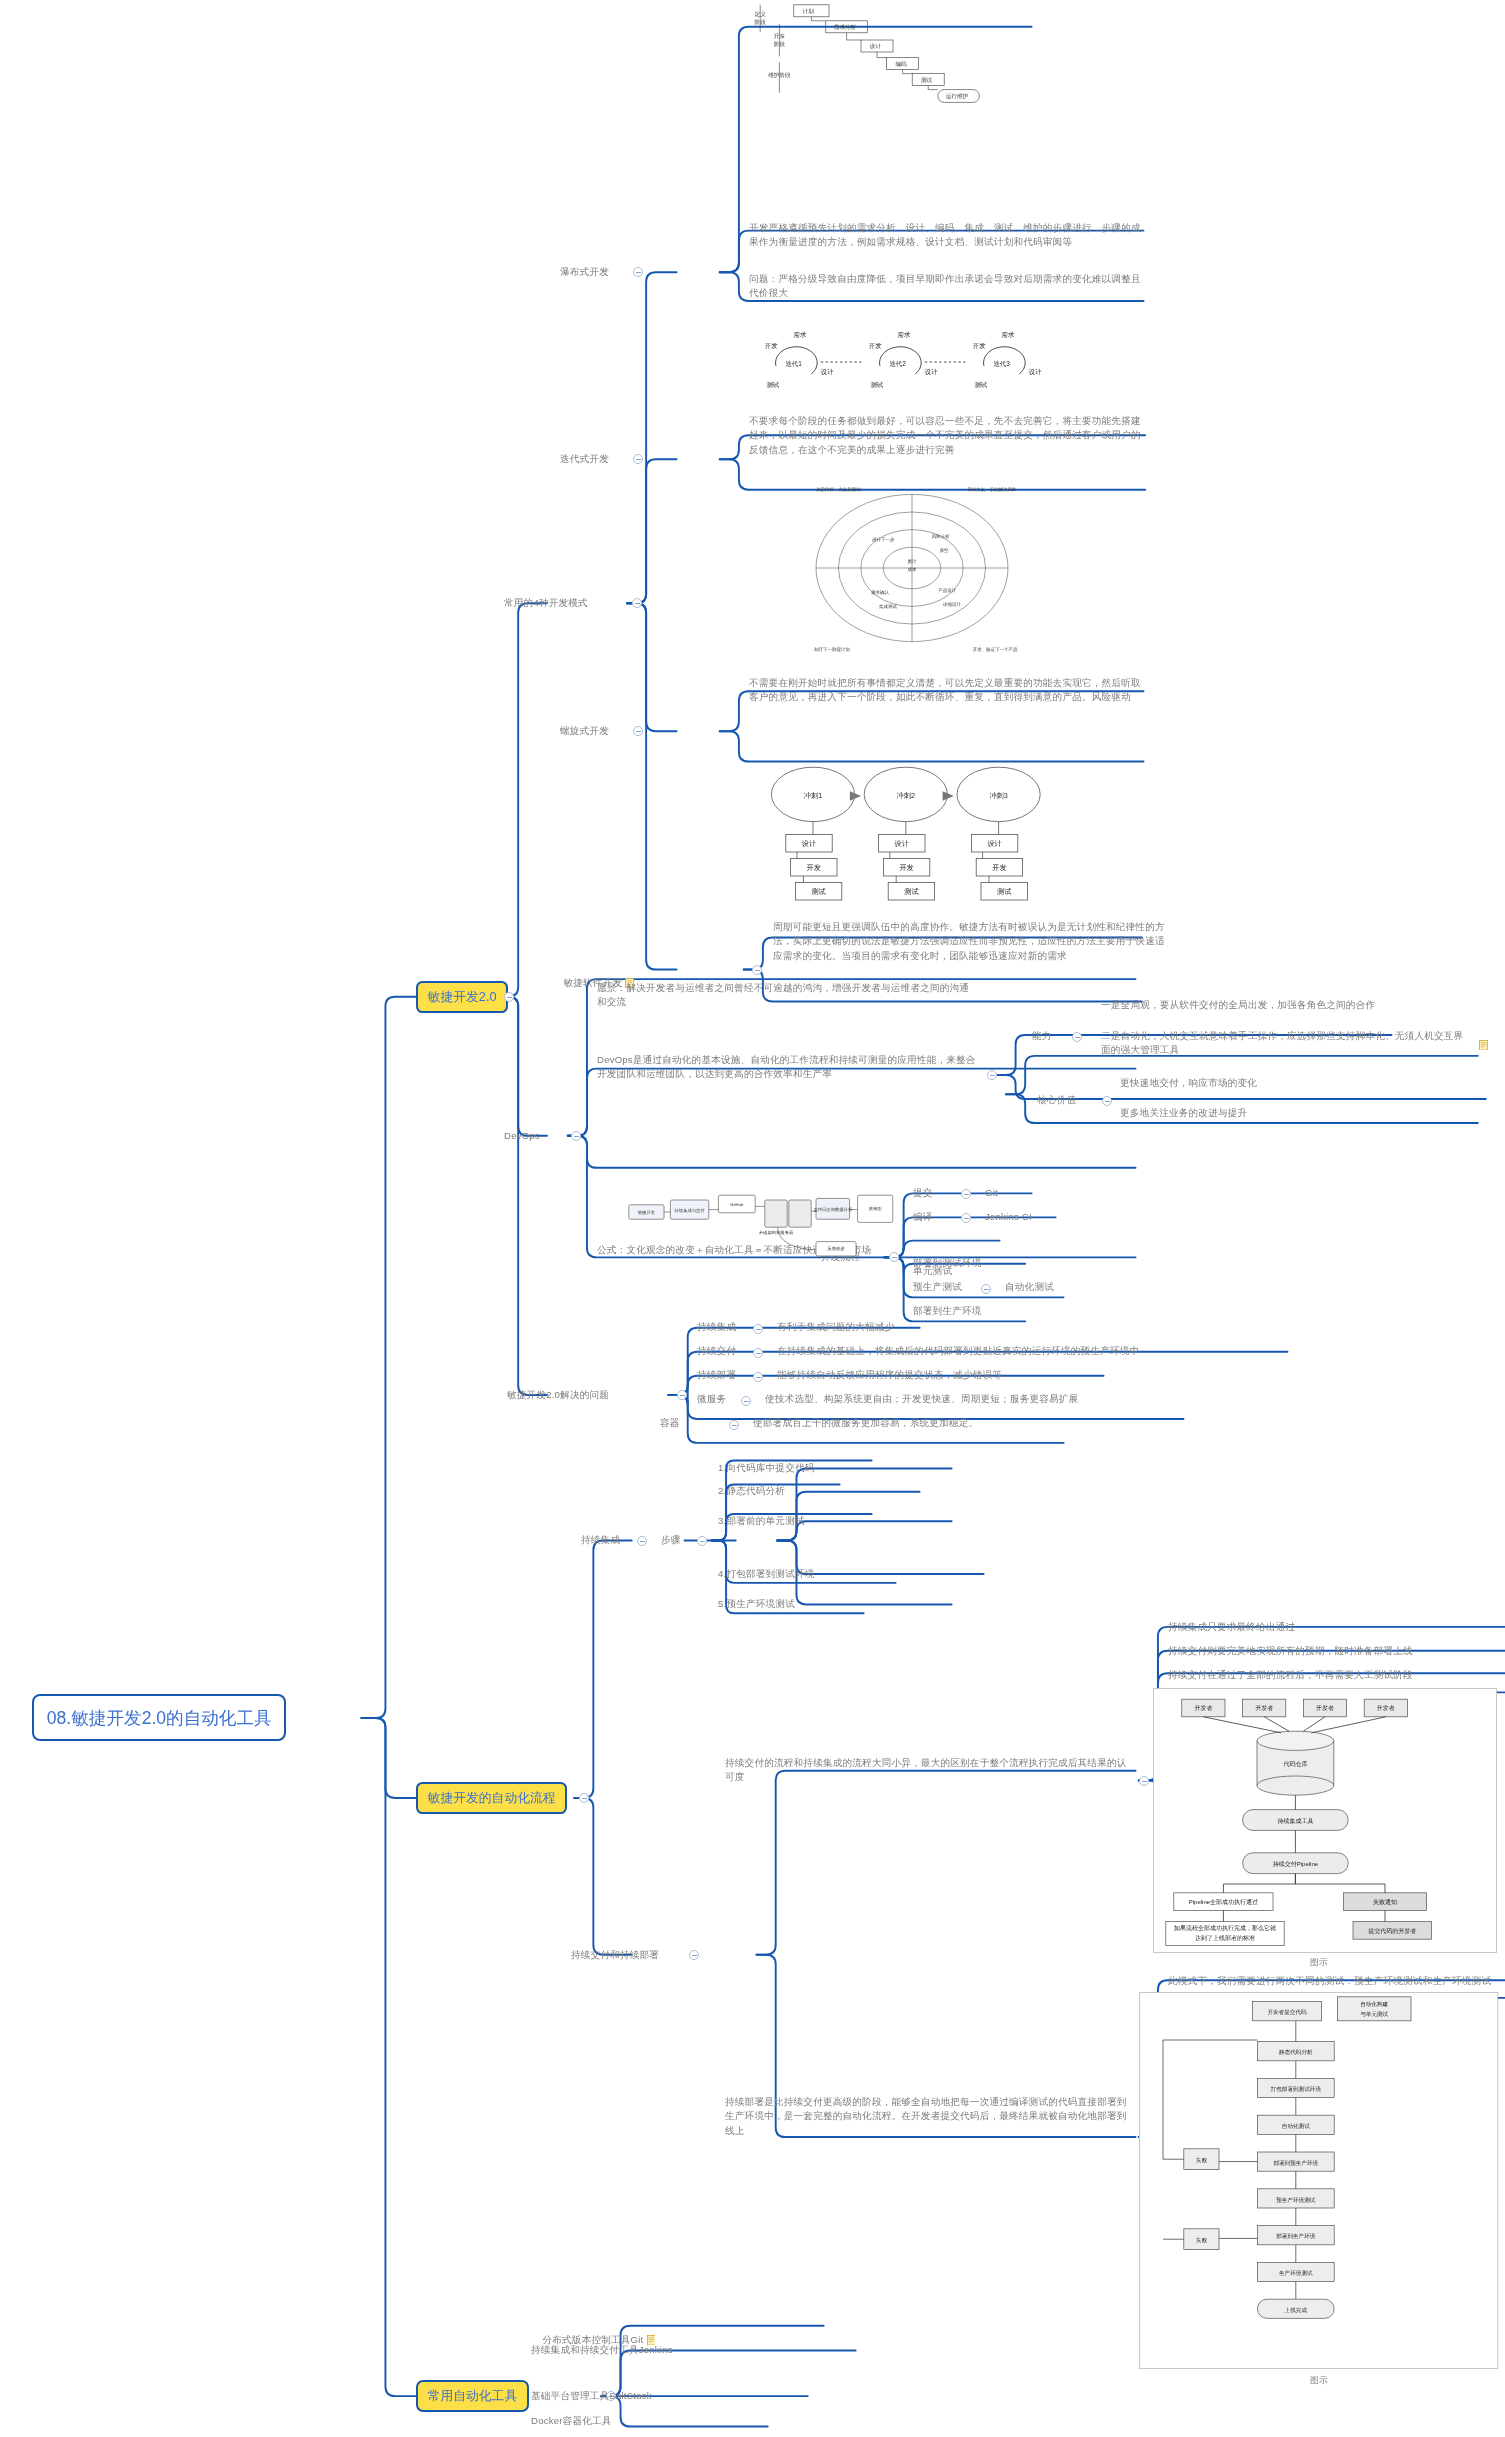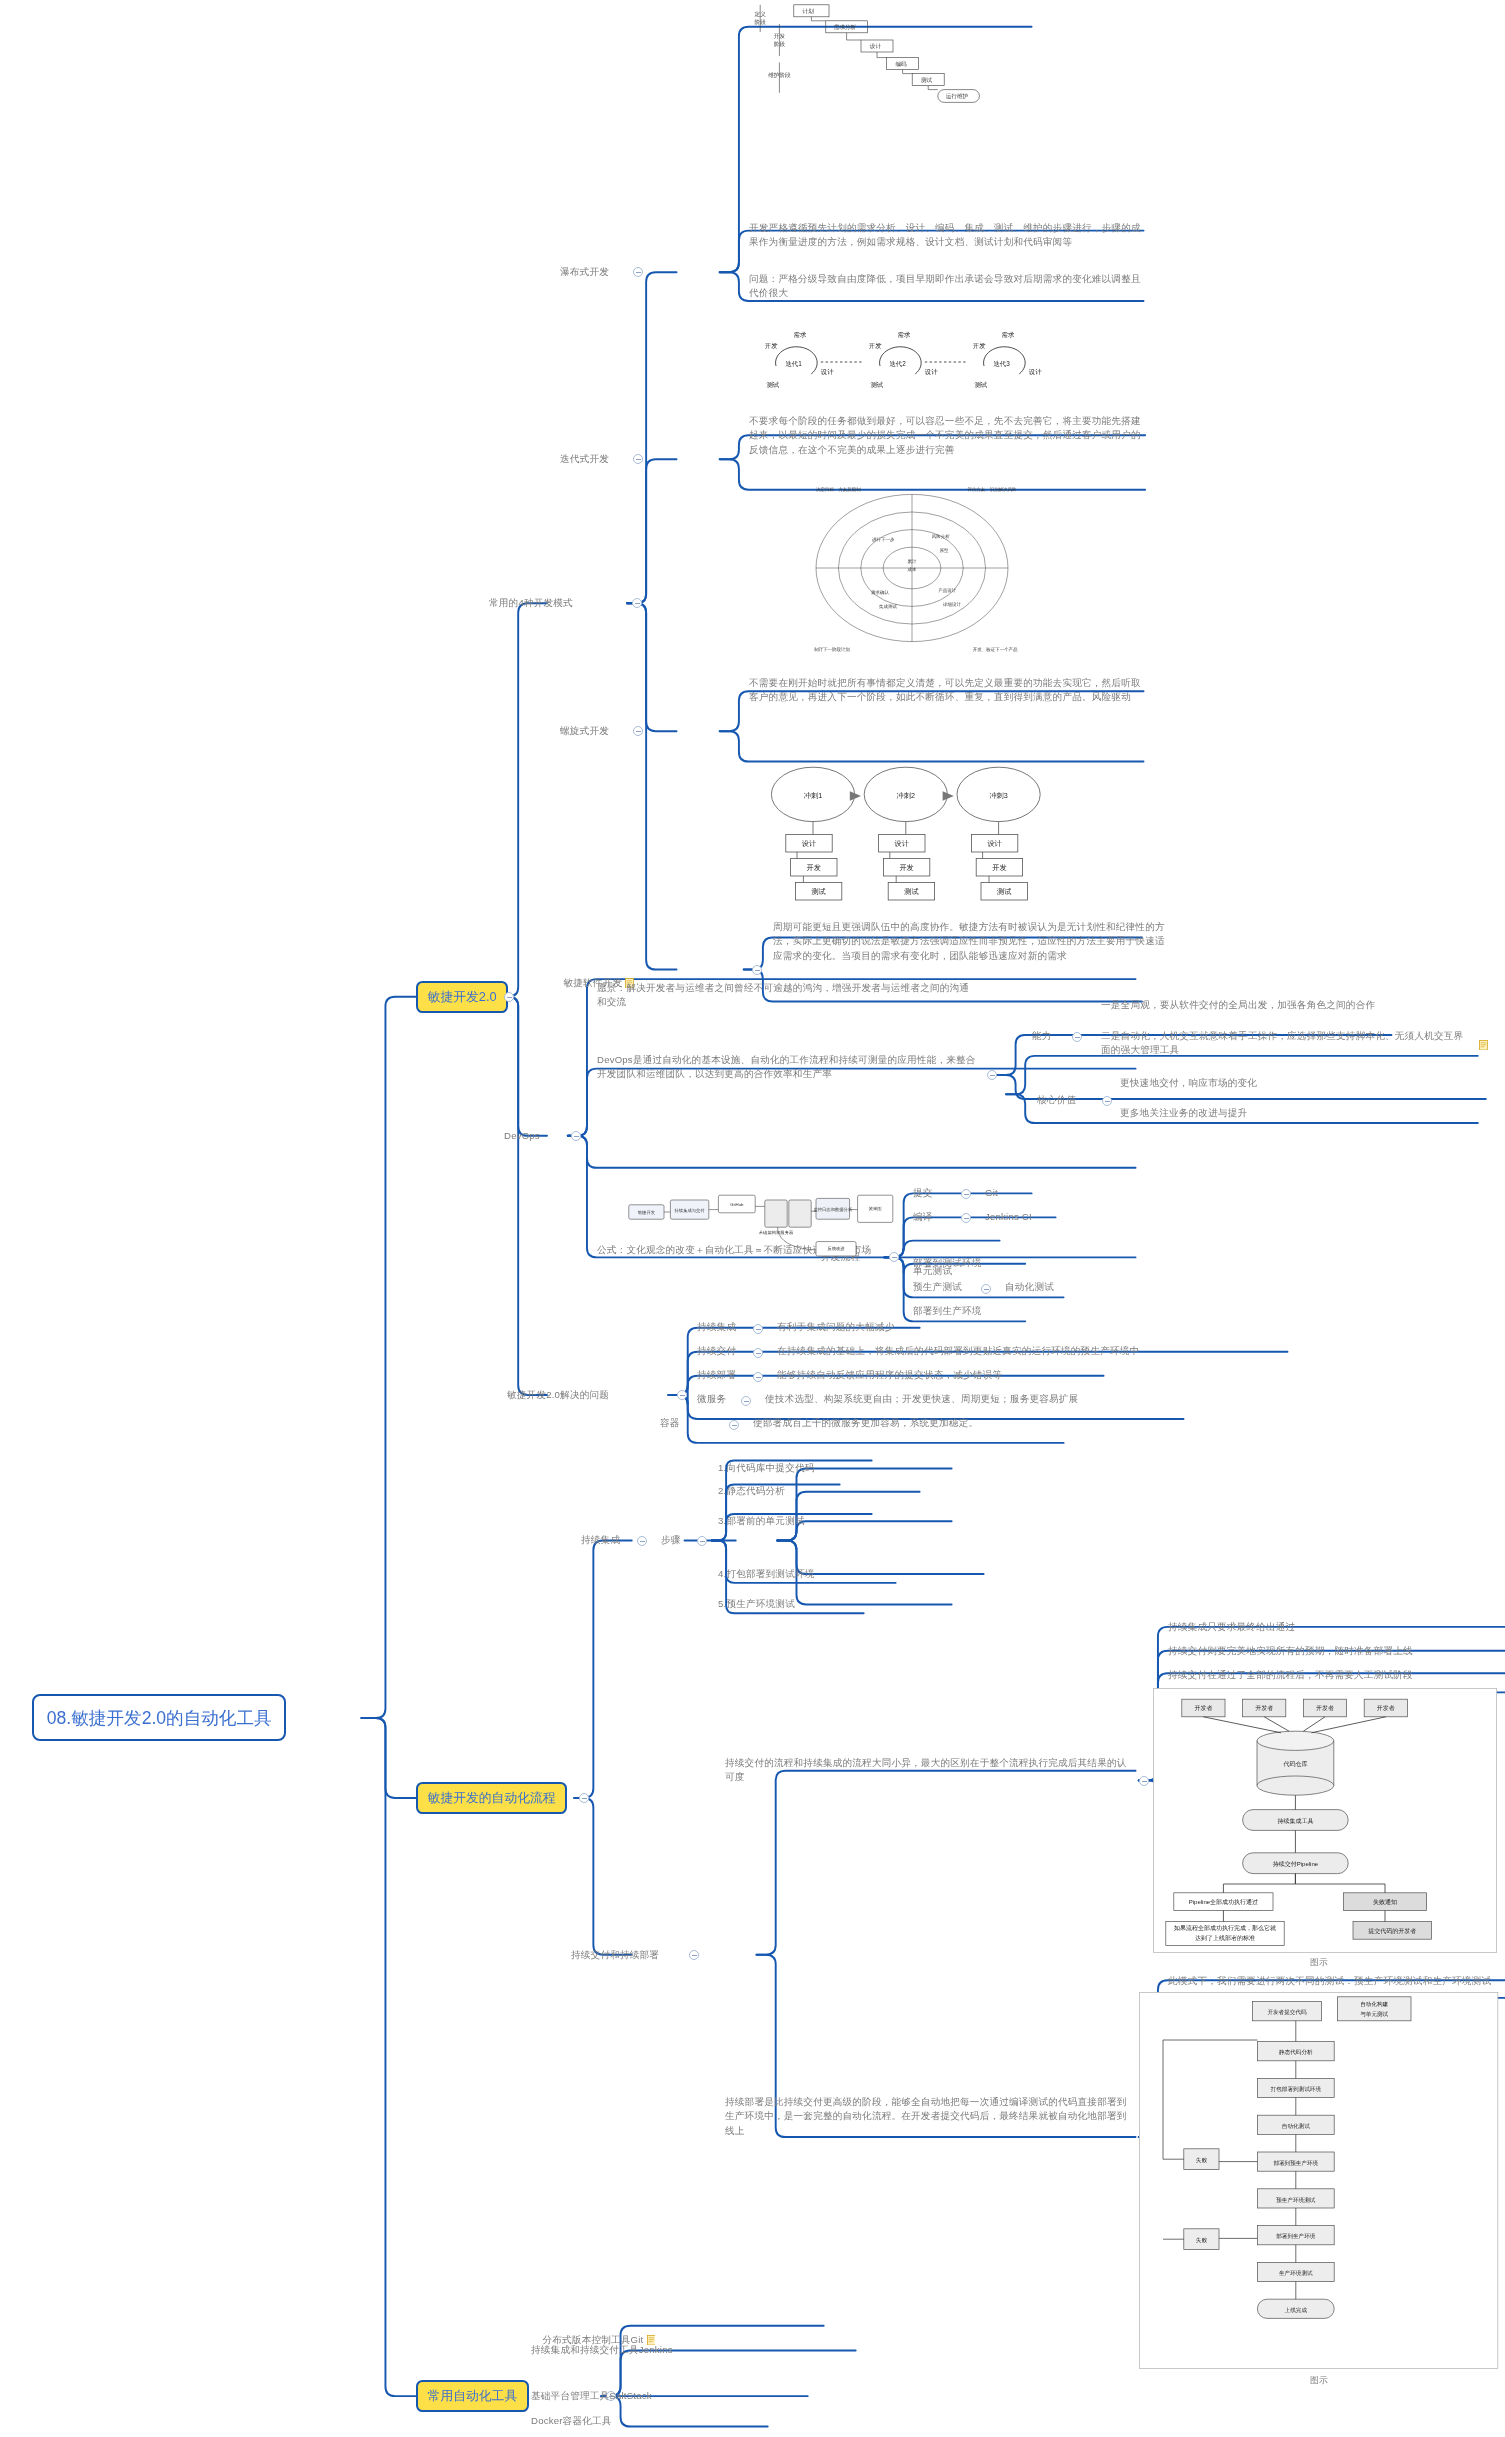--- a/index.html
+++ b/index.html
@@ -172,24 +172,24 @@
   </svg>
 
   <div class="root-node" style="left:32px; top:1694px;">08.敏捷开发2.0的自动化工具</div>
 
   <div class="lvl2-node" style="left:416px; top:981px;">敏捷开发2.0</div>
   <div class="toggle" style="left:504px; top:992px;"></div>
 
   <div class="lvl2-node" style="left:416px; top:1782px;">敏捷开发的自动化流程</div>
   <div class="toggle" style="left:579px; top:1793px;"></div>
 
-  <div class="lvl2-node" style="left:416px; top:2380px;">常用自动化工具</div>
+  <div class="lvl2-node" style="left:416px; top:2380px;border-radius:7px;">常用自动化工具</div>
   <div class="toggle" style="left:606px; top:2391px;"></div>
 
-  <div class="node small" style="left:489px; top:596px;">常用的4种开发模式</div>
+  <div class="node small" style="left:504px; top:596px;">常用的4种开发模式</div>
   <div class="toggle" style="left:632px; top:598px;"></div>
 
   <div class="node small" style="left:560px; top:265px;">瀑布式开发</div>
   <div class="toggle" style="left:633px; top:267px;"></div>
   <div class="node small" style="left:749px; top:221px; width:395px;">开发严格遵循预先计划的需求分析、设计、编码、集成、测试、维护的步骤进行，步骤的成果作为衡量进度的方法，例如需求规格、设计文档、测试计划和代码审阅等</div>
   <div class="node small" style="left:749px; top:272px; width:395px;">问题：严格分级导致自由度降低，项目早期即作出承诺会导致对后期需求的变化难以调整且代价很大</div>
 
   <svg class="diagram" style="left:749px; top:0px;" width="288" height="108" viewBox="0 0 360 135">
     <g stroke="#444" fill="none" stroke-width="0.8">
       <rect x="56" y="6" width="44" height="15"></rect>

